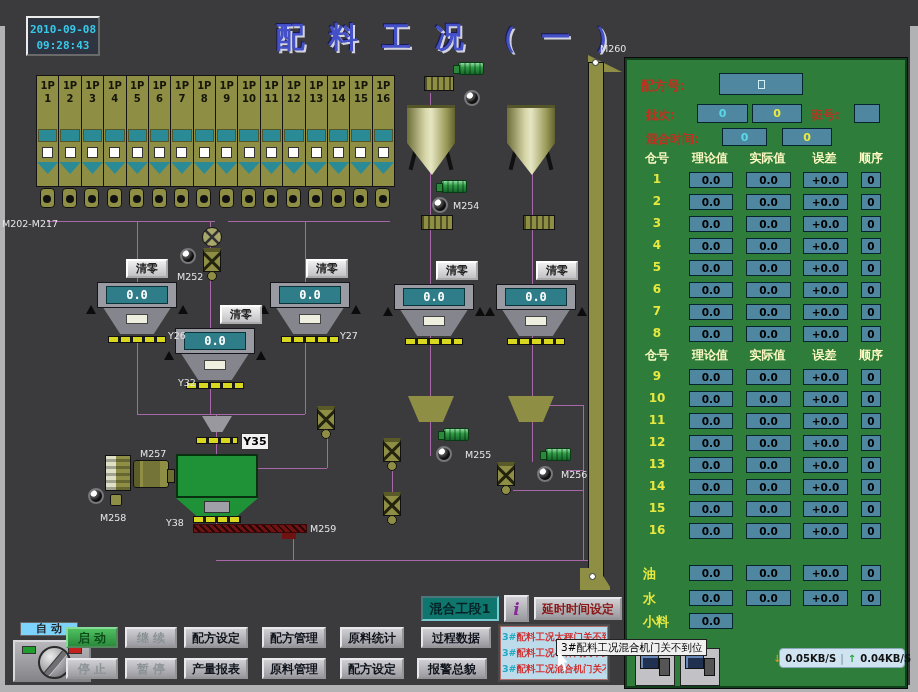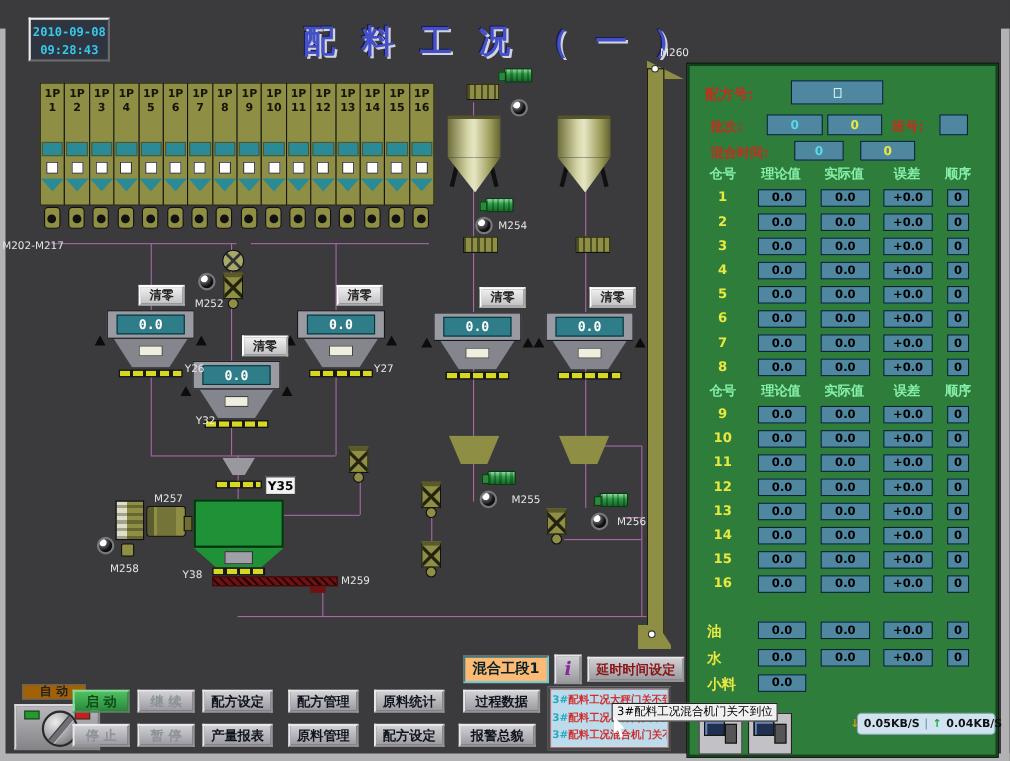--- a/index.html
+++ b/index.html
@@ -122,21 +122,21 @@
 
   
   .panel { position:absolute; left:625px; top:58px; width:282px; height:630px; background:#2e7d3a;
     border:2px solid #12401c; box-shadow:0 0 0 1px #0a0a0a; z-index:5;}
   .plabel { position:absolute; color:#c03020; font-weight:bold; font-size:12px; white-space:nowrap;}
   .pbox { position:absolute; background:#4f87a0; border:1px solid #06242e; text-align:center;
     font-weight:bold; font-size:11px; color:#000; display:flex; align-items:center; justify-content:center;}
   .cyan { color:#58d8e8; } .yell { color:#e8e840; }
   .cursq { width:7px; height:9px; border:1px solid #cfeff4; }
   .phead { position:absolute; left:0; width:100%; height:14px;}
-  .phead span { position:absolute; text-align:center; font-weight:bold; color:#86efac; font-size:12px;}
+  .phead span { position:absolute; text-align:center; font-weight:bold; color:#fef9c3; font-size:12px;}
   .h0{left:8px;width:44px;} .h1{left:56px;width:54px;} .h2{left:113px;width:55px;} .h3{left:170px;width:55px;} .h4{left:224px;width:40px;}
   .rows { position:absolute; left:0; width:100%; display:flex; flex-direction:column; gap:6px;}
   .prow { position:relative; height:16px; }
   .prow.xr { position:absolute; left:0; width:100%; }
   .rb { position:absolute; left:10px; width:40px; text-align:center; color:#e8e840; font-weight:bold; font-size:12px;}
   .xlab { position:absolute; left:16px; width:44px; color:#e8e840; font-weight:bold; font-size:13px;}
   .c { position:absolute; height:16px; background:#4f87a0; border:1px solid #06242e; font-size:10.5px; font-weight:bold;
     line-height:14px; text-align:center; color:#000;}
   .c1{left:62px;width:44px;} .c2{left:119px;width:45px;} .c3{left:176px;width:45px;} .c4{left:234px;width:20px;}
 
@@ -144,36 +144,36 @@
   .ws { position:absolute; width:40px; height:38px; background:#c2c2c6; border:1px solid #222;}
   .ws::before { content:''; position:absolute; left:4px; top:6px; width:17px; height:12px; background:#203050; border:1px solid #111;
     box-shadow:inset 2px 2px 0 #6888b8;}
   .ws::after { content:''; position:absolute; right:4px; top:9px; width:9px; height:16px; background:#555; border:1px solid #111;}
 
   .net { position:absolute; background:#cfe4f0; border:1px solid #8aa8b8; border-radius:4px; display:flex;
     align-items:center; justify-content:center; gap:4px; font-weight:bold; font-size:10px; color:#111;}
   .net .dn { color:#d89818; } .net .up { color:#28a040; } .net .sep { color:#8899a8; }
 
   
-  .autolbl { position:absolute; left:20px; top:622px; width:58px; height:14px; background:#a16207; border:1px solid #666;
+  .autolbl { position:absolute; left:20px; top:622px; width:58px; height:14px; background:#7dd3fc; border:1px solid #666;
     color:#222; font-weight:bold; font-size:11px; text-align:center; line-height:12px; z-index:6;}
   .knobpanel { position:absolute; left:13px; top:640px; width:78px; height:42px; border:2px outset #d8d8dc;
     background:linear-gradient(180deg,#b8b8bc,#85858a); z-index:6;}
   .led { position:absolute; width:14px; height:8px; border:1px solid #333; top:4px;}
   .knob { position:absolute; left:23px; top:4px; width:33px; height:33px; border-radius:50%; border:2px solid #2a2a2a; overflow:hidden;
     background:radial-gradient(circle at 35% 30%, #ececec, #9a9a9e 60%, #606064);}
   .knob::after { content:''; position:absolute; left:12px; top:-4px; width:5px; height:40px; background:#707074;
     border-left:1px solid #404044; border-right:1px solid #c8c8cc; transform:rotate(40deg);}
 
   .btn { position:absolute; height:21px; border:2px outset #e8e8ec; background:linear-gradient(180deg,#d0d0d4,#9a9aa0);
     font-family:"DejaVu Sans","Liberation Sans",sans-serif; font-weight:bold; font-size:12px; color:#10141c;
     text-align:center; line-height:16px; z-index:6; padding:0;}
   .btn.green { background:linear-gradient(180deg,#4ec060,#2a8a3a); border-color:#86dc96; color:#0c4a1a;}
   .btn.dis { color:#8a9294; }
-  .btn.sec { height:25px; background:#fdba74; border:2px inset #7ac8d0; color:#062226; font-size:13px; line-height:20px;}
+  .btn.sec { height:25px; background:#0f766e; border:2px inset #7ac8d0; color:#062226; font-size:13px; line-height:20px;}
   .btn.delay { height:23px; color:#8a1515; }
   .btn.info { height:27px; background:linear-gradient(180deg,#d0d0d4,#9a9aa0); color:#8a2a9a;
     font:bold italic 17px "DejaVu Serif","Liberation Serif",serif; line-height:22px;}
 
   .alarmbox { position:absolute; left:498px; top:624px; width:112px; height:58px; background:#bcdcec;
     border:2px solid #4a4a4a; box-shadow:inset 0 0 0 1px #b07070; z-index:6; padding:3px 2px; overflow:hidden;}
   .aline { font-size:9.5px; font-weight:bold; color:#d03030; line-height:16px; white-space:nowrap; overflow:hidden;}
   .aline .pre { color:#28a8c0; }
   .tooltip { position:absolute; left:556px; top:639px; height:17px; background:#f0f0f0; border:1px solid #222;
     font-size:10.5px; color:#000; line-height:15px; padding:0 4px; white-space:nowrap; z-index:10;}

